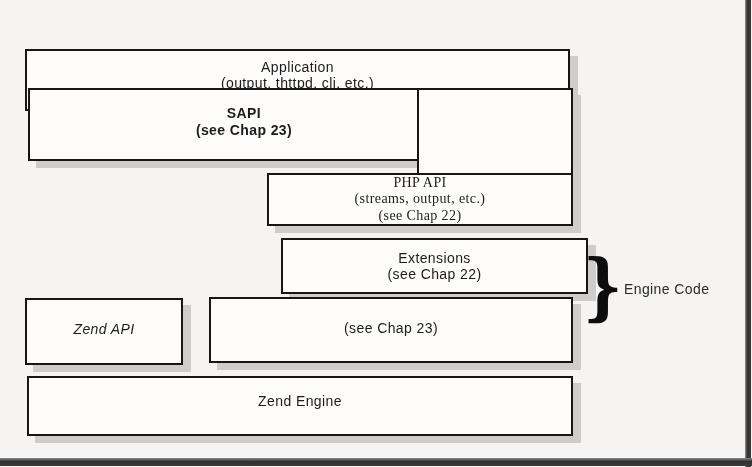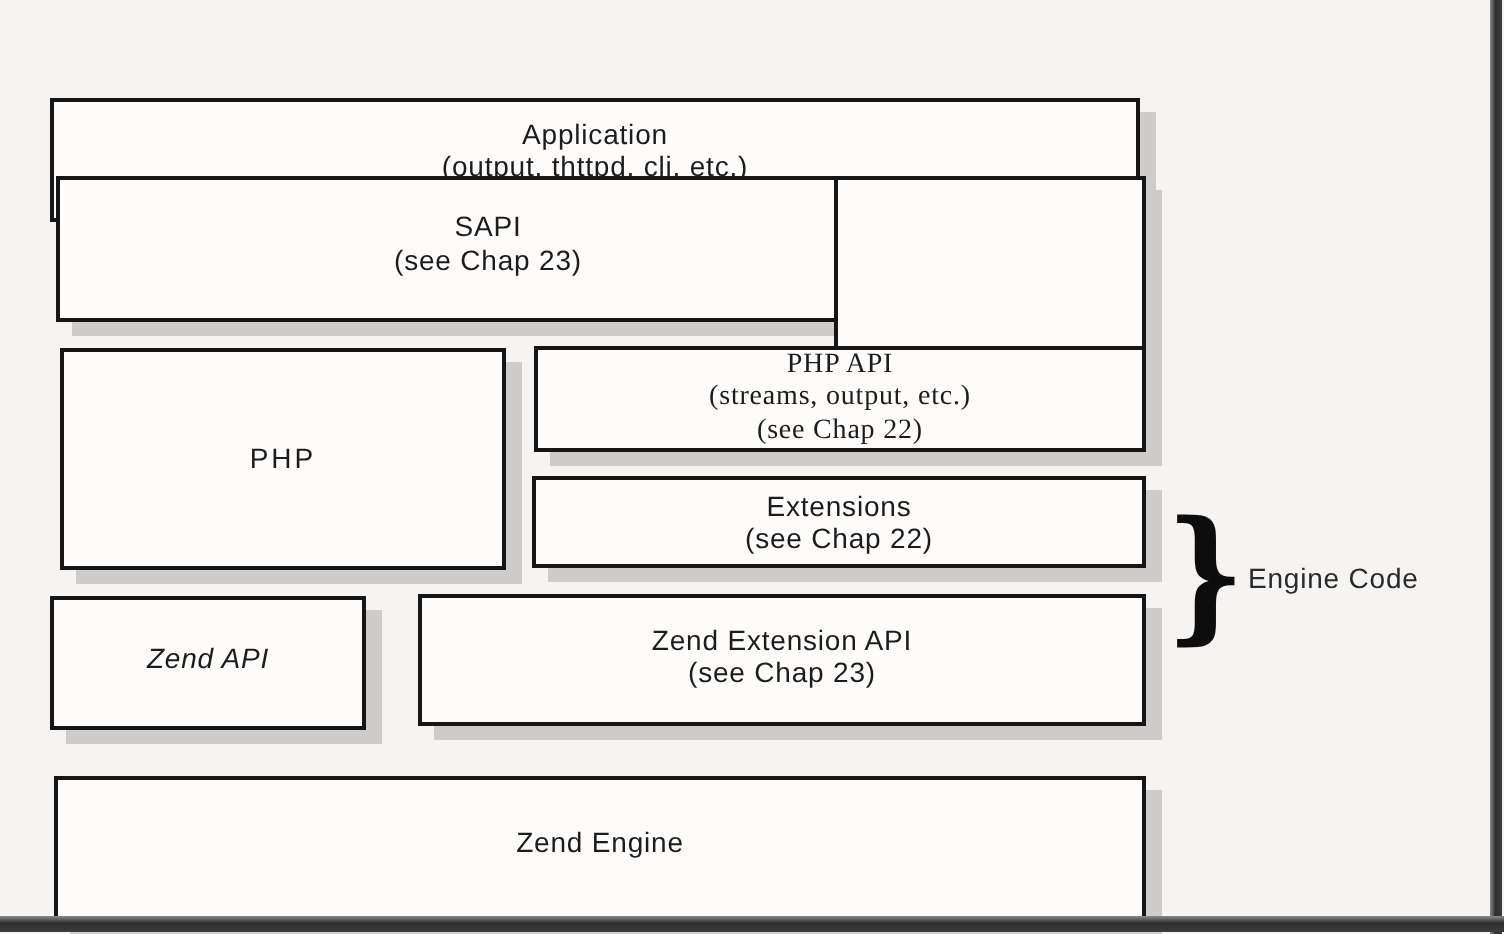--- a/index.html
+++ b/index.html
@@ -27,28 +27,28 @@
     justify-content: center;
     text-align: center;
     font-size: 14px;
     line-height: 16.5px;
     letter-spacing: 0.4px;
     color: #1c1c1c;
   }
   .box .line { white-space: nowrap; }
 
   #box-application        { left: 25px;  top: 12px;  width: 545px; height: 62px;  padding-bottom: 10px; margin-top: 37px; }
-  #box-sapi               { left: 28px;  top: 88px;  width: 432px; height: 73px;  padding-bottom: 6px; }
+  #box-sapi               { left: 28px;  top: 88px;  width: 432px; height: 73px;  padding-bottom: 6px; font-weight: bold; }
   #box-empty              { left: 417px; top: 88px;  width: 156px; height: 87px; }
   #box-php                { left: 30px;  top: 174px; width: 223px; height: 111px; letter-spacing: 1.5px; }
   #box-php-api            { left: 267px; top: 173px; width: 306px; height: 53px; font-family: Liberation Serif, serif; }
-  #box-extensions         { left: 266px; top: 238px; width: 307px; height: 46px; text-align: center; }
+  #box-extensions         { left: 281px; top: 238px; width: 307px; height: 56px; text-align: center; }
   #box-zend-api           { left: 25px;  top: 298px; width: 158px; height: 67px;  padding-bottom: 4px; font-style: italic; }
   #box-zend-extension-api { left: 209px; top: 297px; width: 364px; height: 66px;  padding-bottom: 4px; }
-  #box-zend-engine        { left: 27px;  top: 388px; width: 546px; height: 76px;  padding-bottom: 10px; }
+  #box-zend-engine        { left: 27px;  top: 376px; width: 546px; height: 60px;  padding-bottom: 10px; }
 
   #modular-brace {
     position: absolute;
     left: 583px;
     top: 247px;
     width: 30px;
     height: 82px;
     font-family: "DejaVu Serif", serif;
     font-weight: bold;
     font-size: 72px;
@@ -95,41 +95,37 @@
     <div class="line">(output, thttpd, cli, etc.)</div>
   </div>
 
   <div class="box" id="box-sapi">
     <div class="line">SAPI</div>
     <div class="line">(see Chap 23)</div>
   </div>
 
   <div class="box" id="box-empty"></div>
 
-  <div class="box" id="box-php">
-    <div class="line">PHP</div>
-  </div>
 
   <div class="box" id="box-php-api">
     <div class="line">PHP API</div>
     <div class="line">(streams, output, etc.)</div>
     <div class="line">(see Chap 22)</div>
   </div>
 
   <div class="box" id="box-extensions">
     <div class="line">Extensions</div>
     <div class="line">(see Chap 22)</div>
   </div>
 
   <div class="box" id="box-zend-api">
     <div class="line">Zend API</div>
   </div>
 
   <div class="box" id="box-zend-extension-api">
-    <div class="line">Zend Extension API</div>
     <div class="line">(see Chap 23)</div>
   </div>
 
   <div class="box" id="box-zend-engine">
     <div class="line">Zend Engine</div>
   </div>
 
   <div id="modular-brace">}</div>
   <div id="modular-label">Engine Code</div>
 

